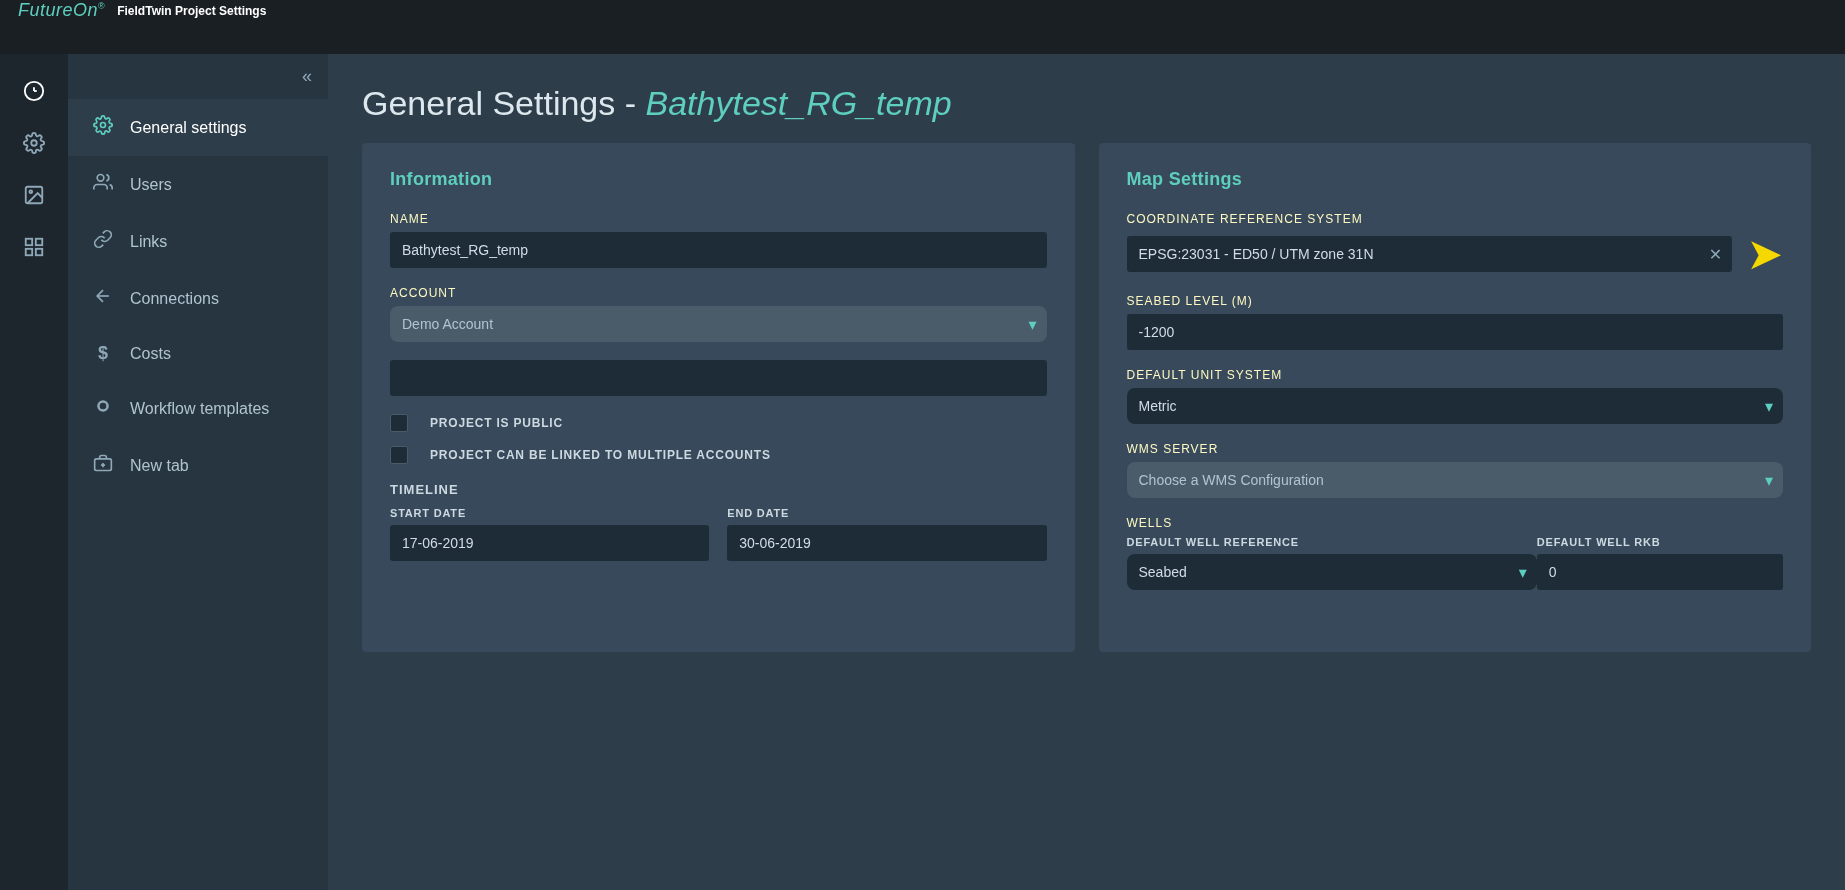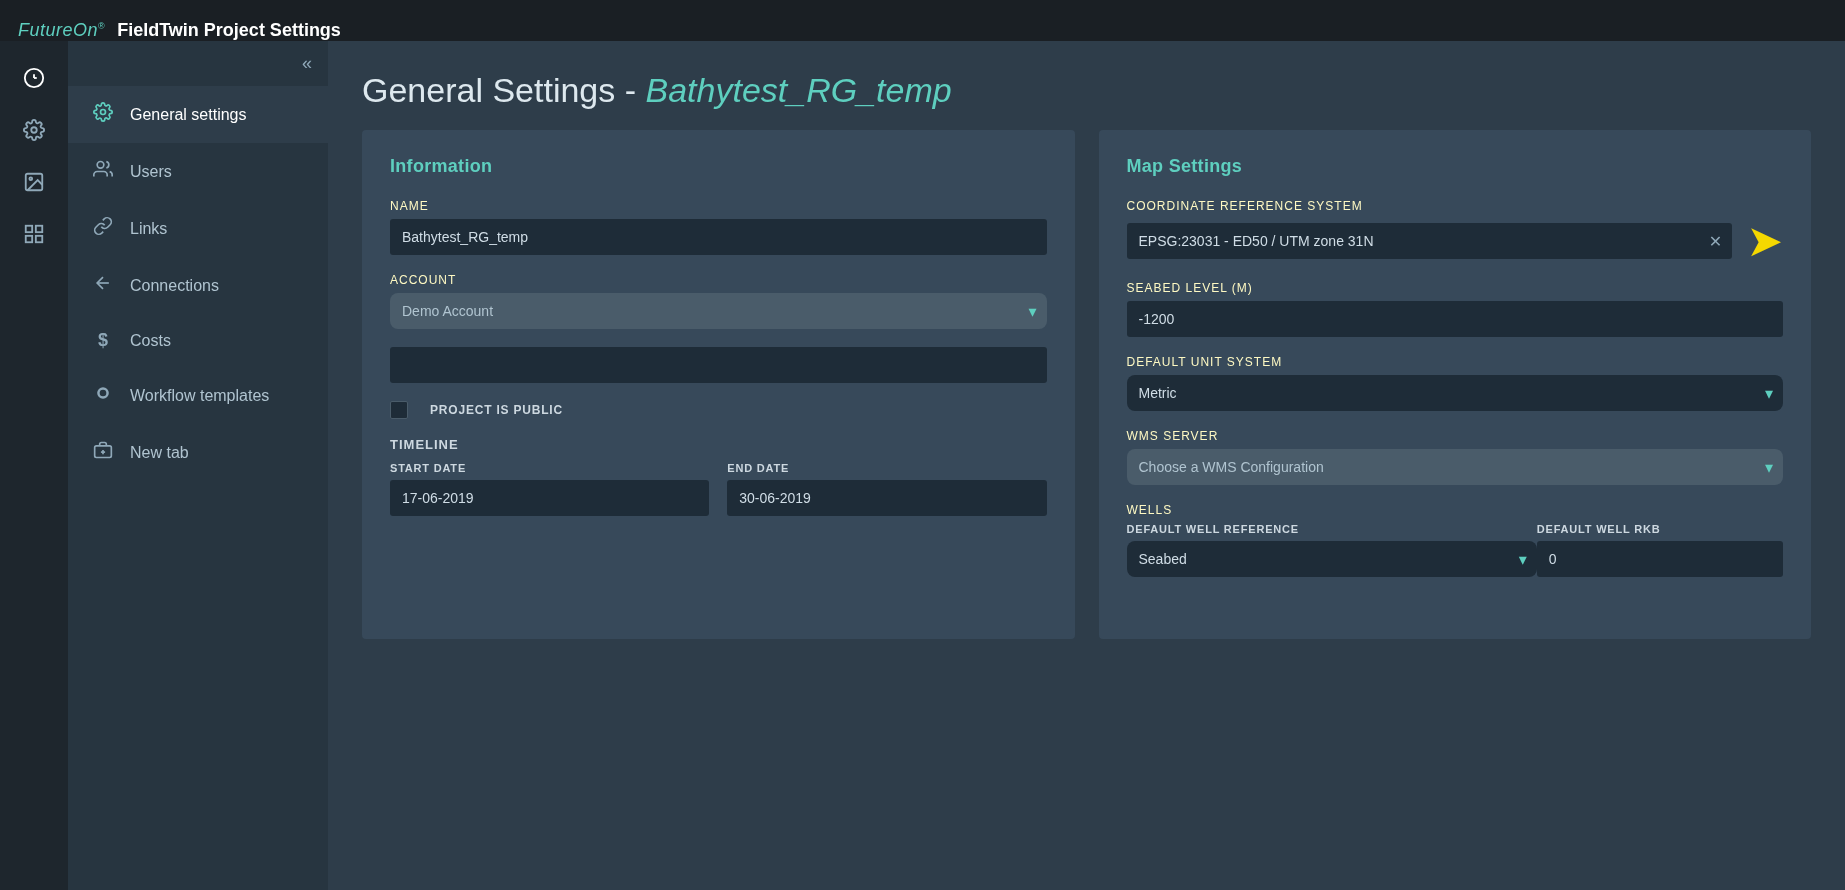--- a/index.html
+++ b/index.html
@@ -10,23 +10,23 @@
       width: 1845px;
       height: 890px;
       overflow: hidden;
       display: flex;
       flex-direction: column;
     }
 
     
     #topbar {
       background: #1a1f24;
-      height: 41px;
-      display: flex;
-      align-items: flex-end;
+      height: 54px;
+      display: flex;
+      align-items: flex-start;
       padding: 0 18px;
       flex-shrink: 0;
     }
     #topbar .brand {
       display: flex;
       align-items: center;
       gap: 10px;
     }
     #topbar .logo-text {
       color: #ffffff;
@@ -34,21 +34,21 @@
       font-weight: 300;
       letter-spacing: 0.5px;
     }
     #topbar .logo-text span.future {
       color: #5ecfbf;
       font-style: italic;
       font-weight: 400;
     }
     #topbar .app-title {
       color: #ffffff;
-      font-size: 18px;
+      font-size: 12px;
       font-weight: 600;
       margin-left: 2px;
     }
 
     
     #main {
       display: flex;
       flex: 1;
       overflow: hidden;
     }
@@ -461,20 +461,24 @@
 
         <div class="field-group">
           <input class="field-input" type="text" value="" style="">
         </div>
 
         <div class="checkbox-row">
           <div class="checkbox-box"></div>
           <span class="checkbox-label">PROJECT IS PUBLIC</span>
         </div>
 
+        <div class="checkbox-row">
+          <div class="checkbox-box"></div>
+          <span class="checkbox-label">PROJECT CAN BE LINKED TO MULTIPLE ACCOUNTS</span>
+        </div>
 
         <div class="timeline-section">
           <div class="timeline-label">TIMELINE</div>
           <div class="timeline-dates">
             <div class="date-group">
               <div class="date-sub-label">START DATE</div>
               <input class="field-input" type="text" value="17-06-2019" style="">
             </div>
             <div class="date-group">
               <div class="date-sub-label">END DATE</div>

